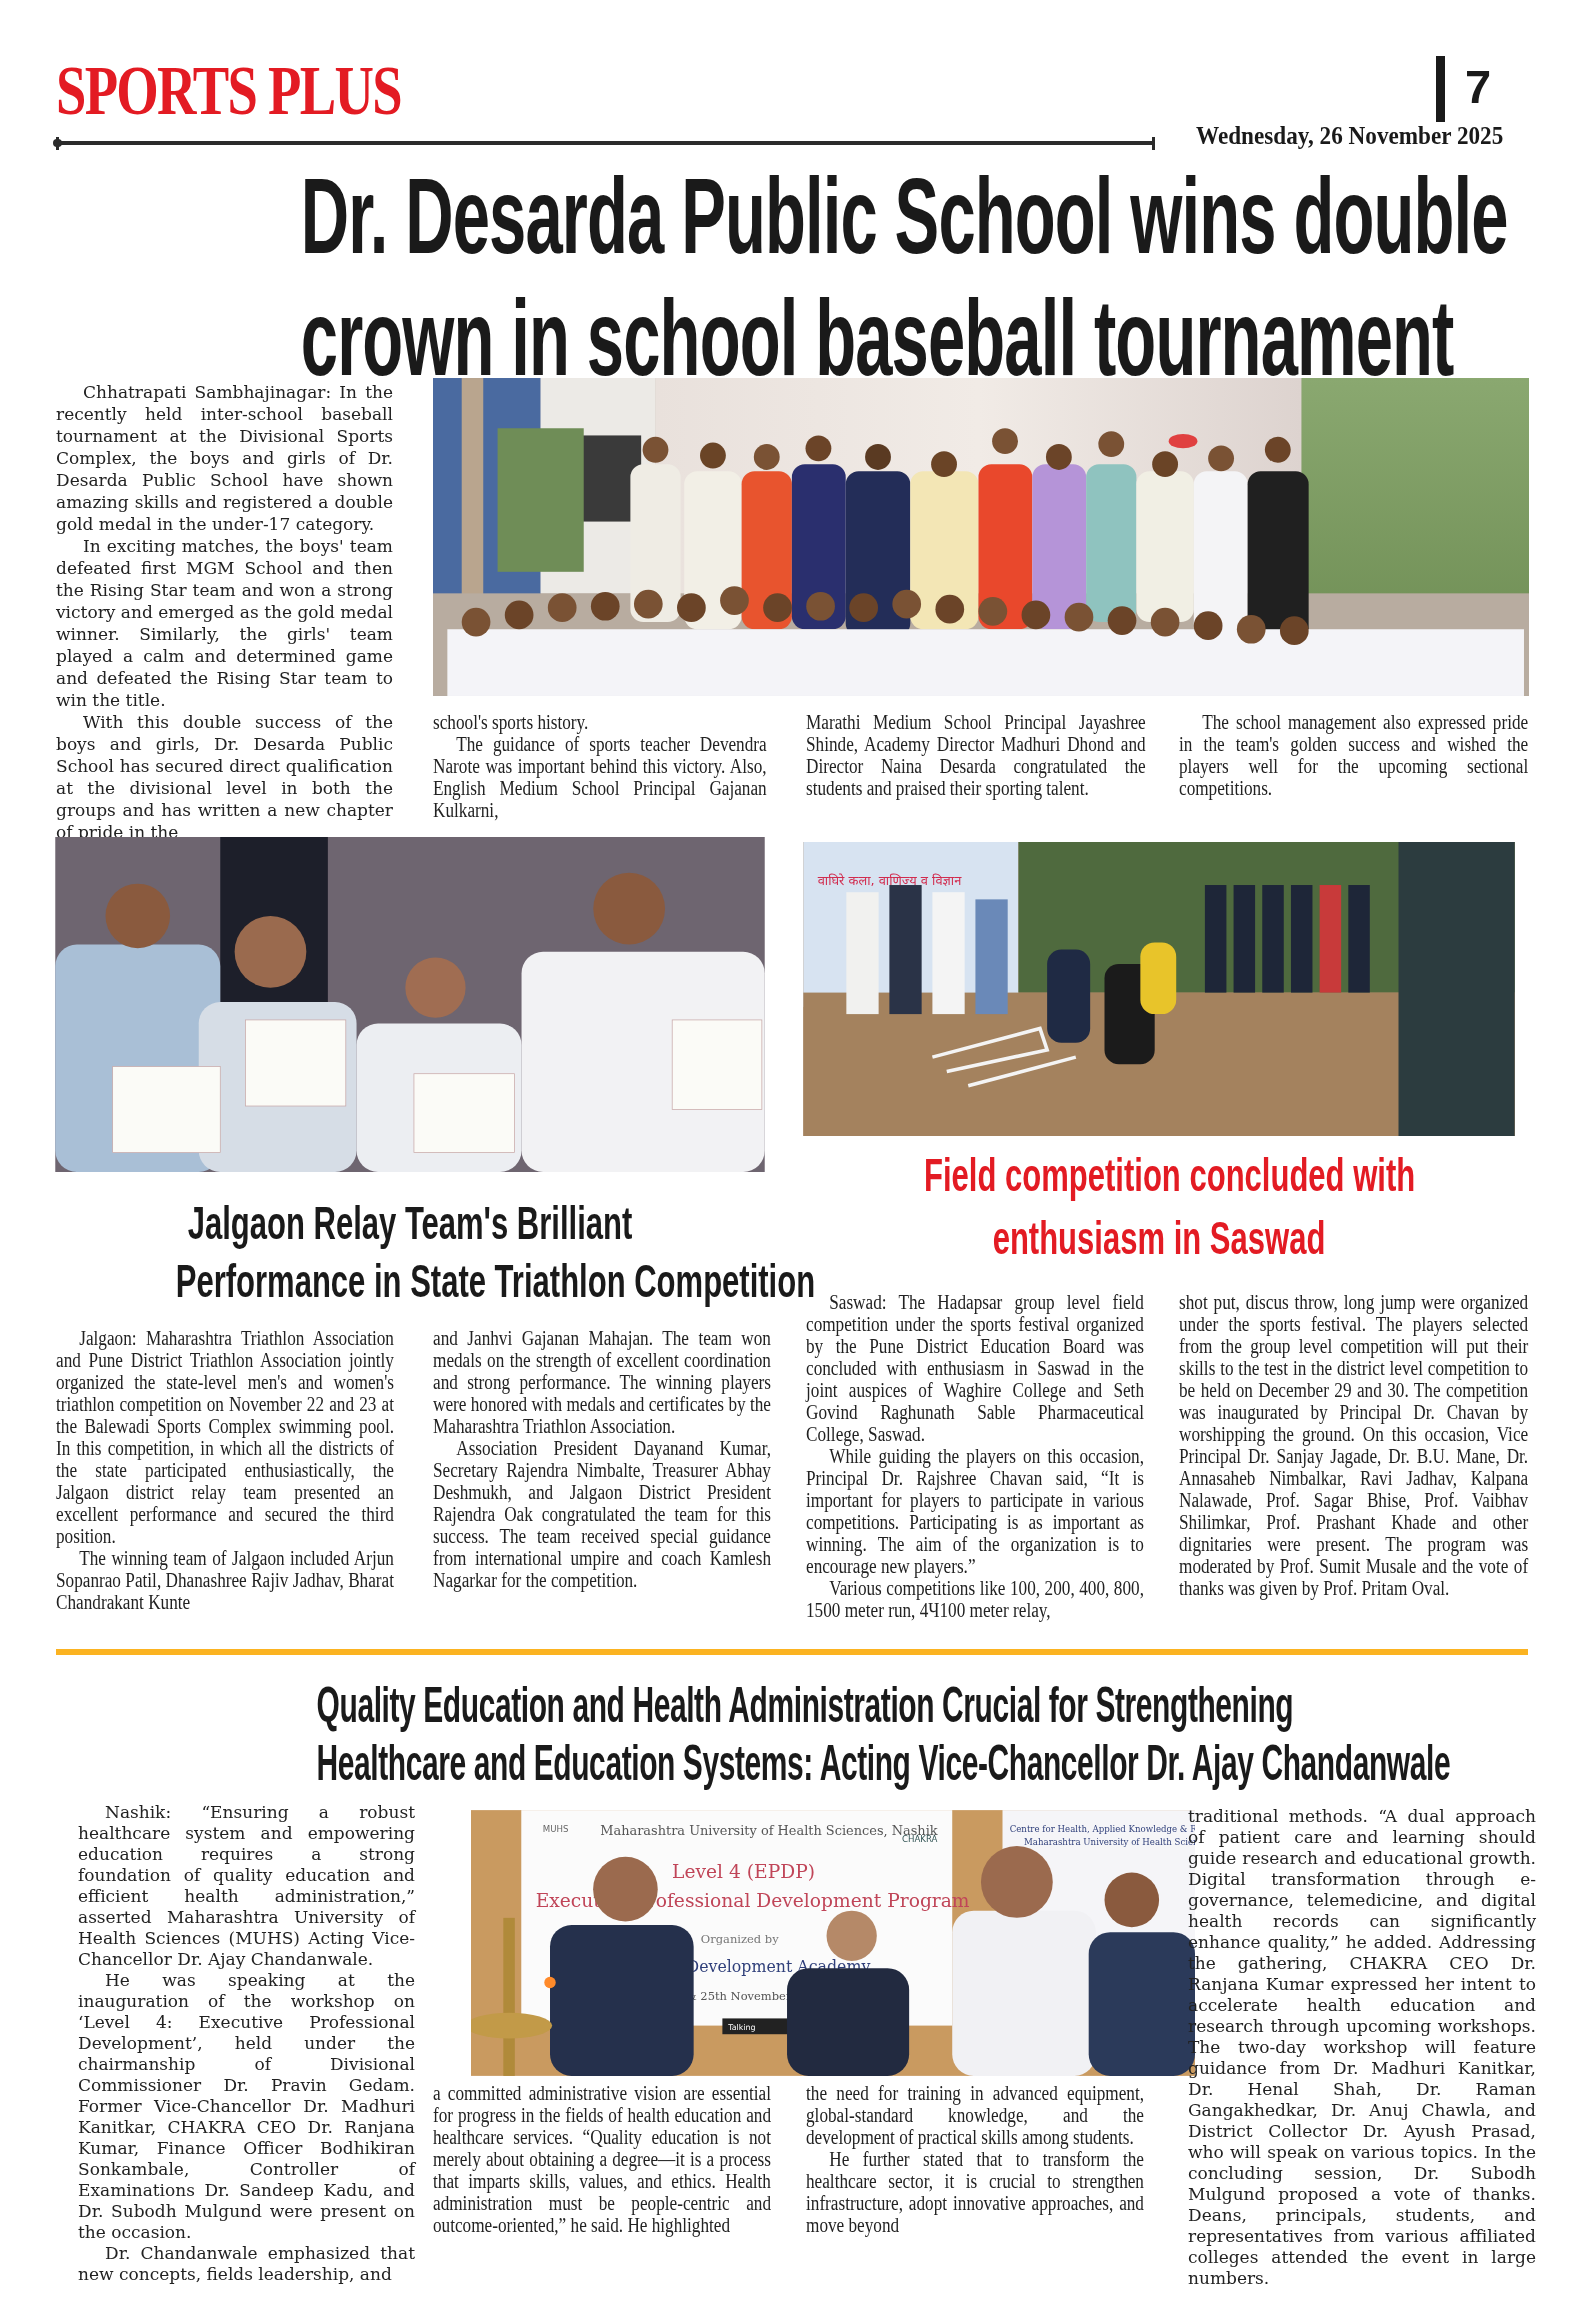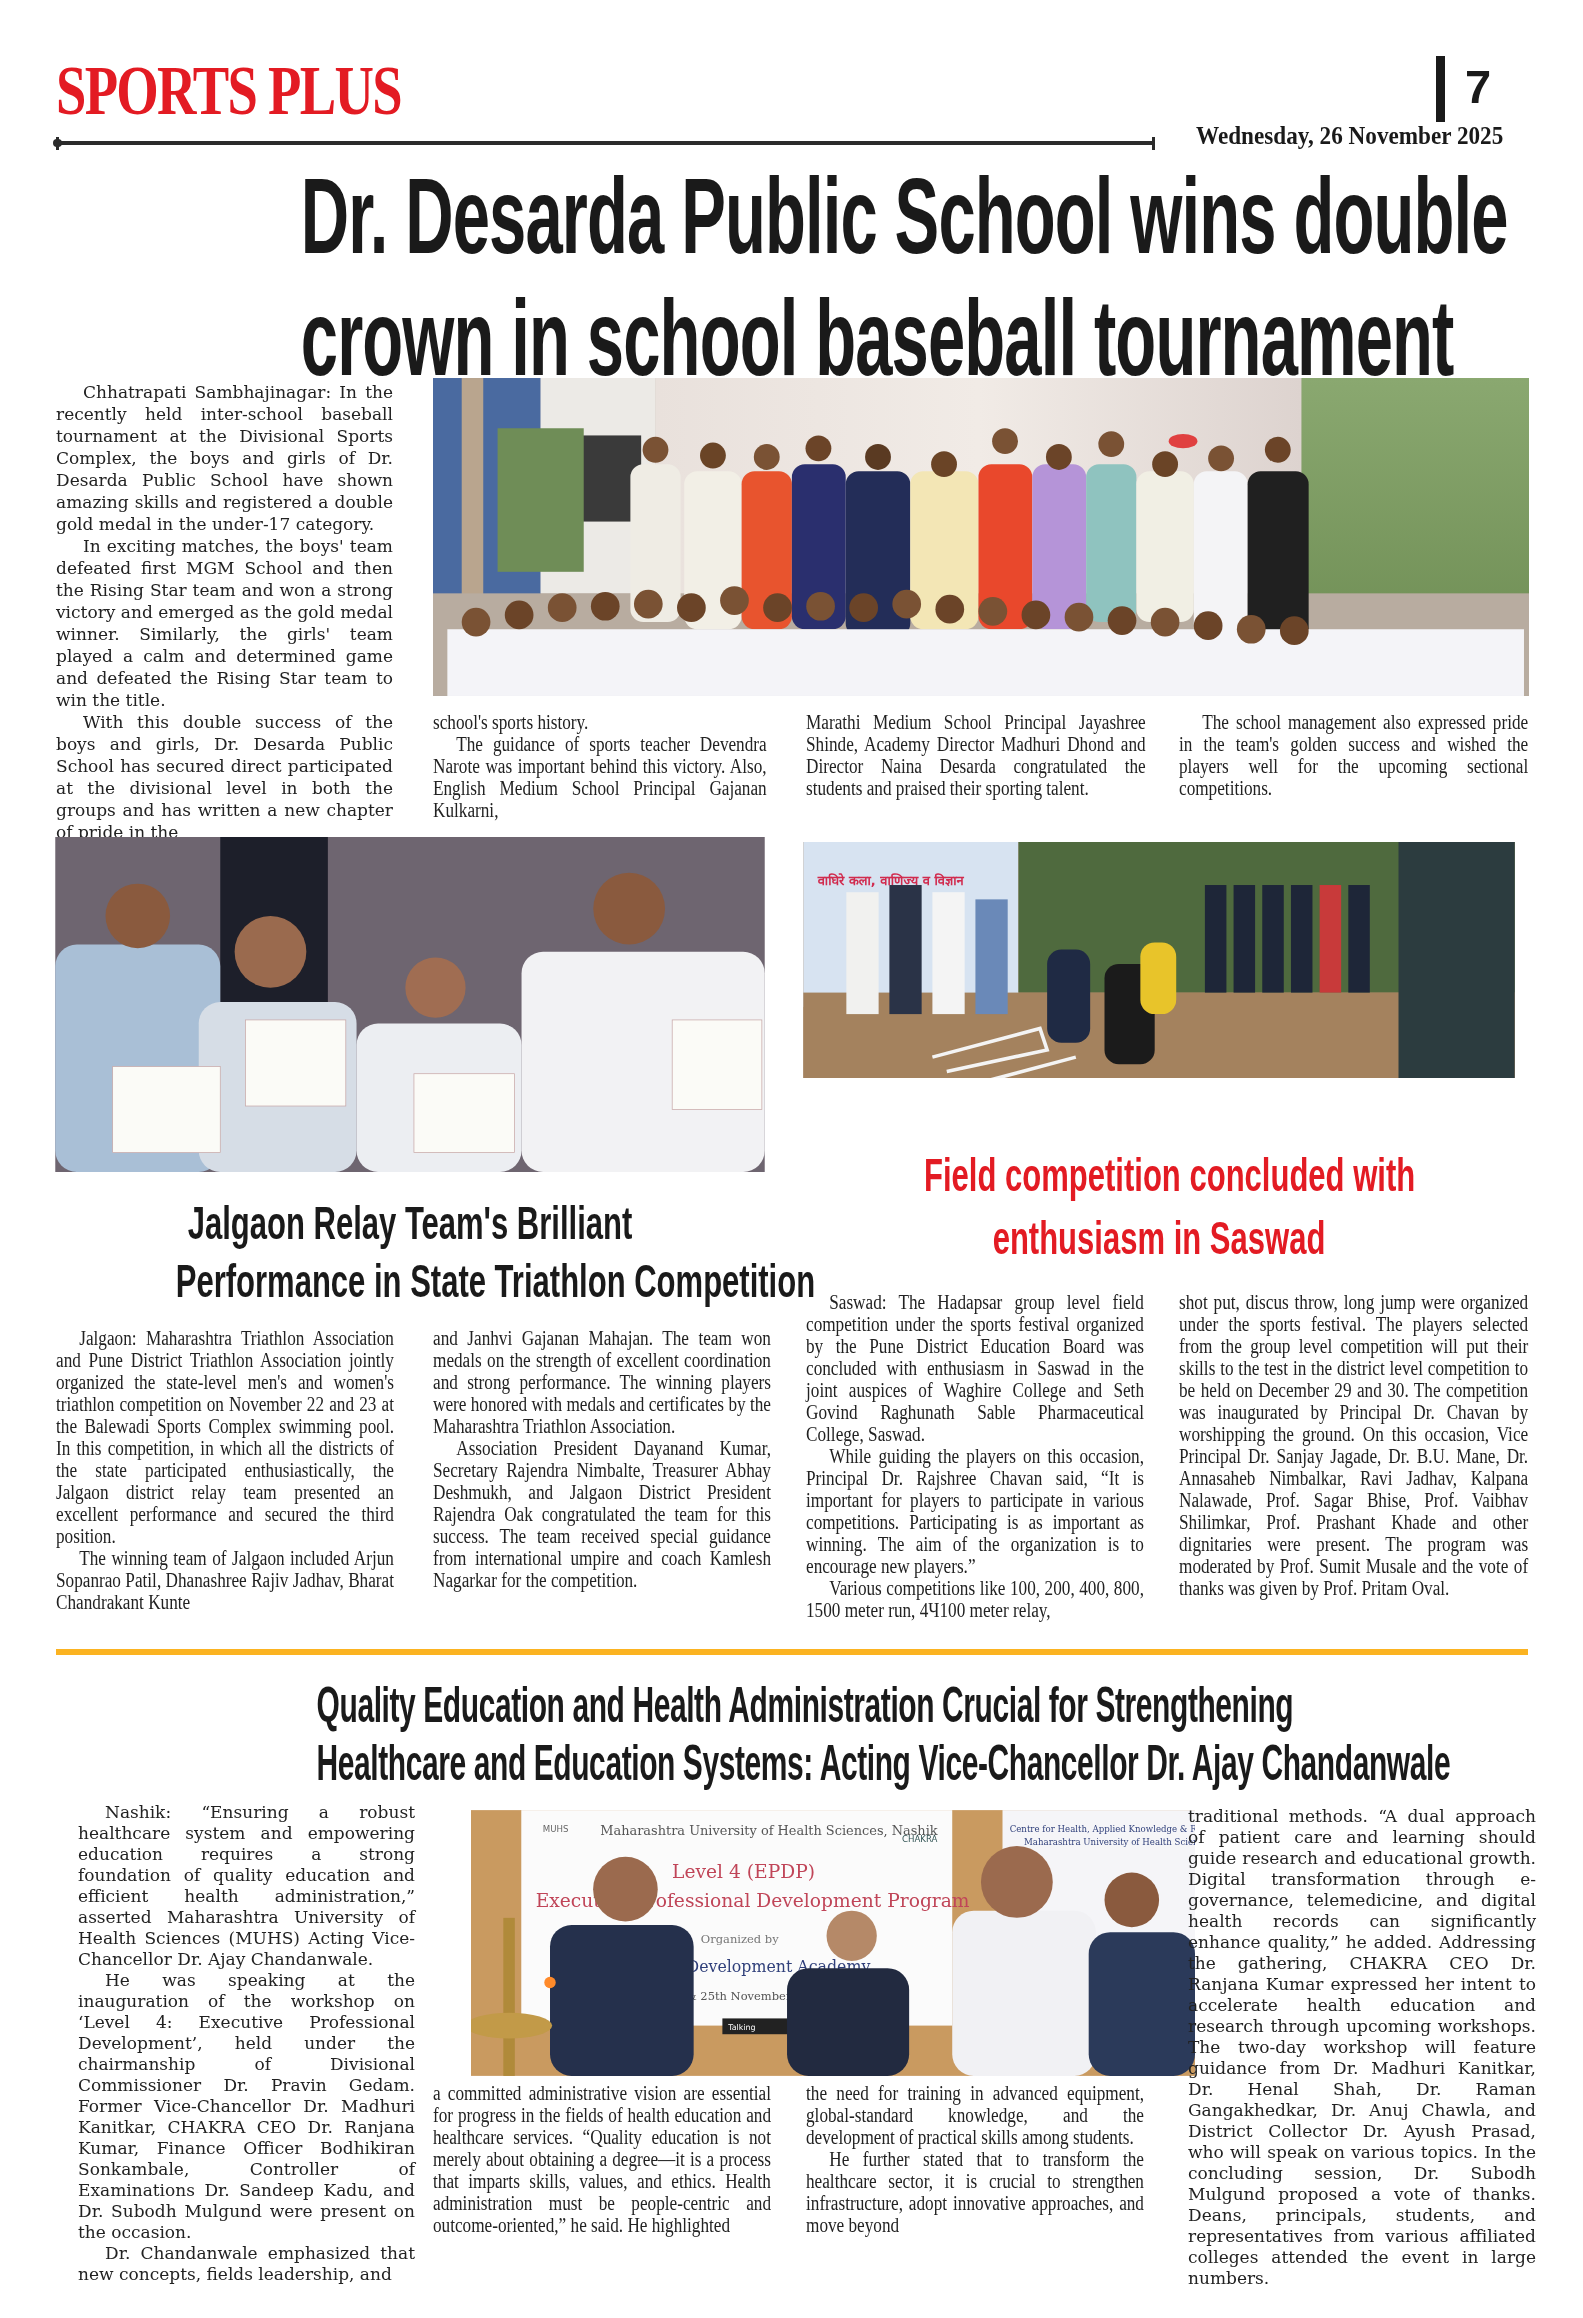--- a/index.html
+++ b/index.html
@@ -48,21 +48,21 @@
 <div class="abs rule">
     <span class="dot"></span>
   </div>
 
 <div class="abs hl hl-main l1">Dr. Desarda Public School wins double</div>
 <div class="abs hl hl-main l2">crown in school baseball tournament</div>
 
 <div class="abs col" style="left:56px; top:381px; width:337px;">
   <p>Chhatrapati Sambhajinagar: In the recently held inter-school baseball tournament at the Divisional Sports Complex, the boys and girls of Dr. Desarda Public School have shown amazing skills and registered a double gold medal in the under-17 category.</p>
   <p>In exciting matches, the boys' team defeated first MGM School and then the Rising Star team and won a strong victory and emerged as the gold medal winner. Similarly, the girls' team played a calm and determined game and defeated the Rising Star team to win the title.</p>
-  <p>With this double success of the boys and girls, Dr. Desarda Public School has secured direct participated at the divisional level in both the groups and has written a new chapter of pride in the</p>
+  <p>With this double success of the boys and girls, Dr. Desarda Public School has secured direct qualification at the divisional level in both the groups and has written a new chapter of pride in the</p>
 </div>
 
 <div class="abs photo" style="left:433px; top:378px; width:1096px; height:318px;">
   <svg width="1096" height="318" viewBox="0 0 1527 443">
     <defs>
       <linearGradient id="curtain" x1="0" x2="1" y1="0" y2="0">
         <stop offset="0" stop-color="#e9e1dc"></stop>
           <stop offset="0.5" stop-color="#f1ebe6"></stop>
           <stop offset="1" stop-color="#ddd3cf"></stop>
       </linearGradient>
@@ -174,21 +174,21 @@
 
 <div class="abs col cond" style="left:56px; top:1327px; width:393px;">
   <p>Jalgaon: Maharashtra Triathlon Association and Pune District Triathlon Association jointly organized the state-level men's and women's triathlon competition on November 22 and 23 at the Balewadi Sports Complex swimming pool. In this competition, in which all the districts of the state participated enthusiastically, the Jalgaon district relay team presented an excellent performance and secured the third position.</p>
   <p>The winning team of Jalgaon included Arjun Sopanrao Patil, Dhanashree Rajiv Jadhav, Bharat Chandrakant Kunte</p>
 </div>
 <div class="abs col cond" style="left:433px; top:1327px; width:393px;">
   <p class="noindent">and Janhvi Gajanan Mahajan. The team won medals on the strength of excellent coordination and strong performance. The winning players were honored with medals and certificates by the Maharashtra Triathlon Association.</p>
   <p>Association President Dayanand Kumar, Secretary Rajendra Nimbalte, Treasurer Abhay Deshmukh, and Jalgaon District President Rajendra Oak congratulated the team for this success. The team received special guidance from international umpire and coach Kamlesh Nagarkar for the competition.</p>
 </div>
 
-<div class="abs photo" style="left:803px; top:842px; width:712px; height:236px;font-weight:bold;">
+<div class="abs photo" style="left:803px; top:842px; width:712px; height:294px;">
   <svg width="712" height="294" viewBox="0 0 992 410">
     <rect width="992" height="410" fill="#a98a6a"></rect>
     <rect x="0" y="0" width="300" height="230" fill="#d7e3f1"></rect>
     <text x="20" y="60" font-family="DejaVu Sans, sans-serif" font-size="18" fill="#d12b4e">वाघिरे कला, वाणिज्य व विज्ञान</text>
     <rect x="300" y="0" width="692" height="210" fill="#4f6a3e"></rect>
     <rect x="0" y="210" width="992" height="200" fill="#a4825e"></rect>
     <g stroke="#f4f4f4" stroke-width="5" fill="none">
       <path d="M180 300 L330 260 L340 290 L200 320"></path>
       <path d="M230 340 L380 300"></path>
     </g>

